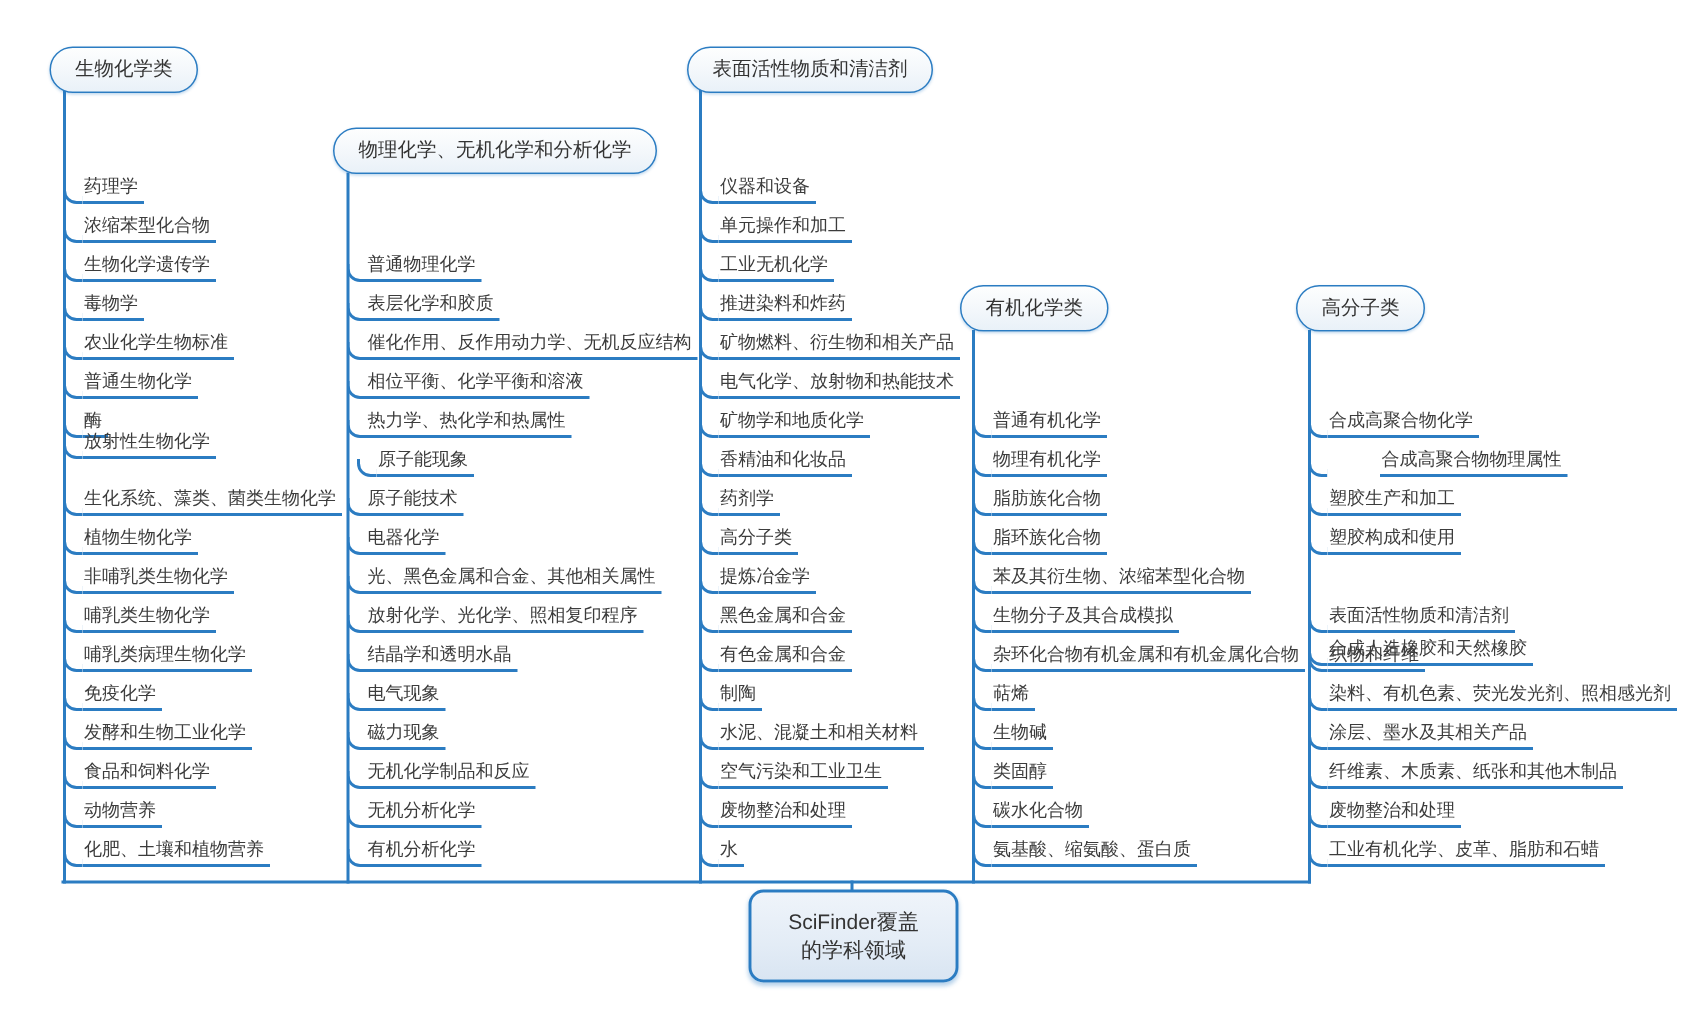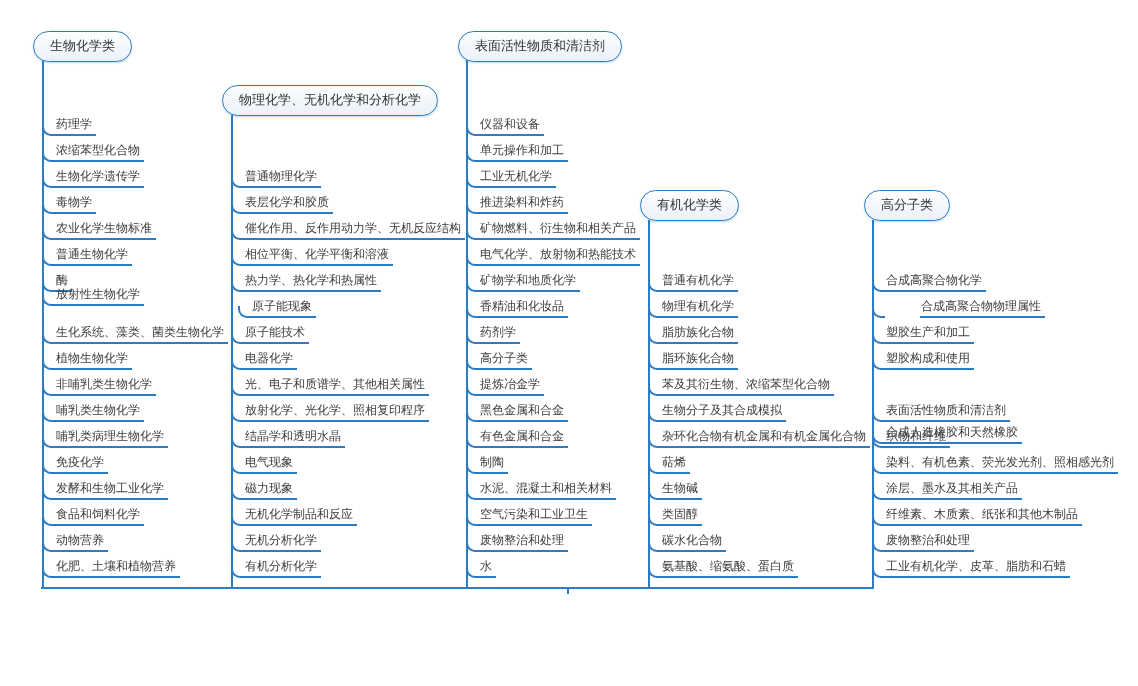--- a/index.html
+++ b/index.html
@@ -184,21 +184,21 @@
         <div class="item" style="left: 238px; top: 294px;">
           <span class="label">原子能现象</span>
         </div>
         <div class="item" style="left: 231px; top: 320px;">
           <span class="label">原子能技术</span>
         </div>
         <div class="item" style="left: 231px; top: 346px;">
           <span class="label">电器化学</span>
         </div>
         <div class="item" style="left: 231px; top: 372px;">
-          <span class="label">光、电子和质谱学、其他相关属性</span>
+          <span class="label">光、黑色金属和合金、其他相关属性</span>
         </div>
         <div class="item" style="left: 231px; top: 398px;">
           <span class="label">放射化学、光化学、照相复印程序</span>
         </div>
         <div class="item" style="left: 231px; top: 424px;">
           <span class="label">结晶学和透明水晶</span>
         </div>
         <div class="item" style="left: 231px; top: 450px;">
           <span class="label">电气现象</span>
         </div>
@@ -360,14 +360,18 @@
         </div>
         <div class="item" style="left: 872px; top: 554px;">
           <span class="label">工业有机化学、皮革、脂肪和石蜡</span>
         </div>
       </div>
   </div>
 
   <div class="hline" style="left:41px;top:587px;width:833px"></div>
   <div class="root-tick" style="left:567px;top:587px;height:7px"></div>
 
+  <div class="root">
+    <div>SciFinder覆盖</div>
+    <div>的学科领域</div>
+  </div>
 
 </div>
 
 </body></html>

